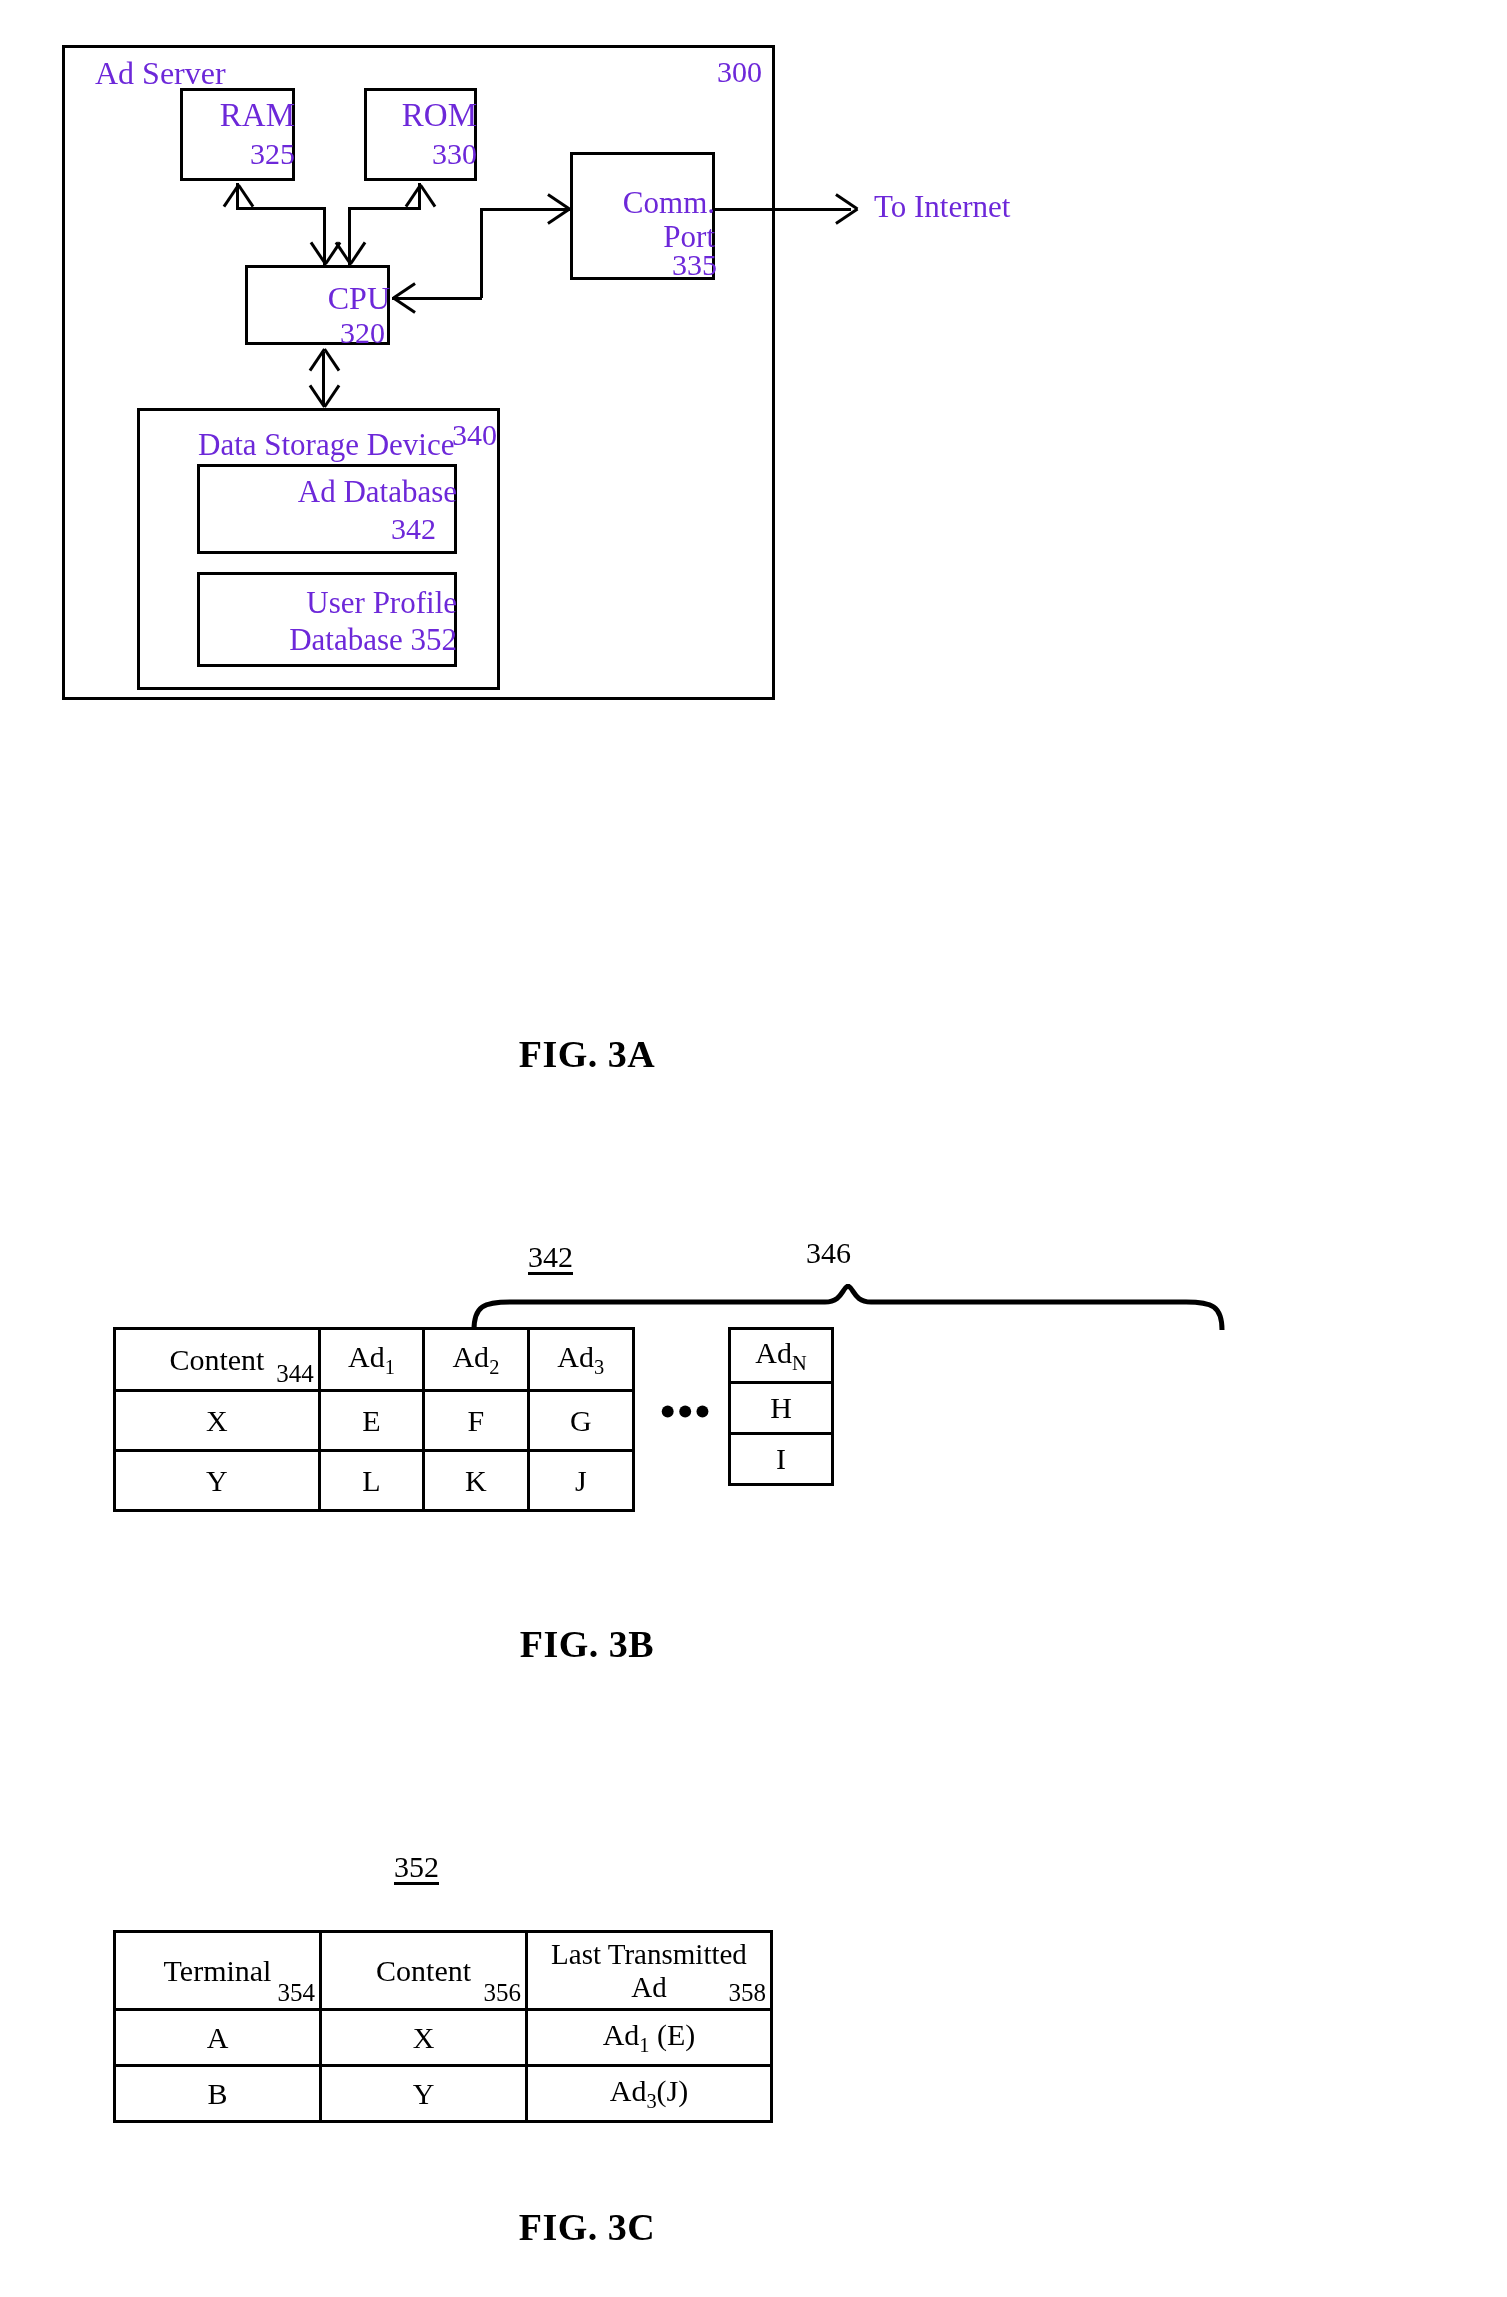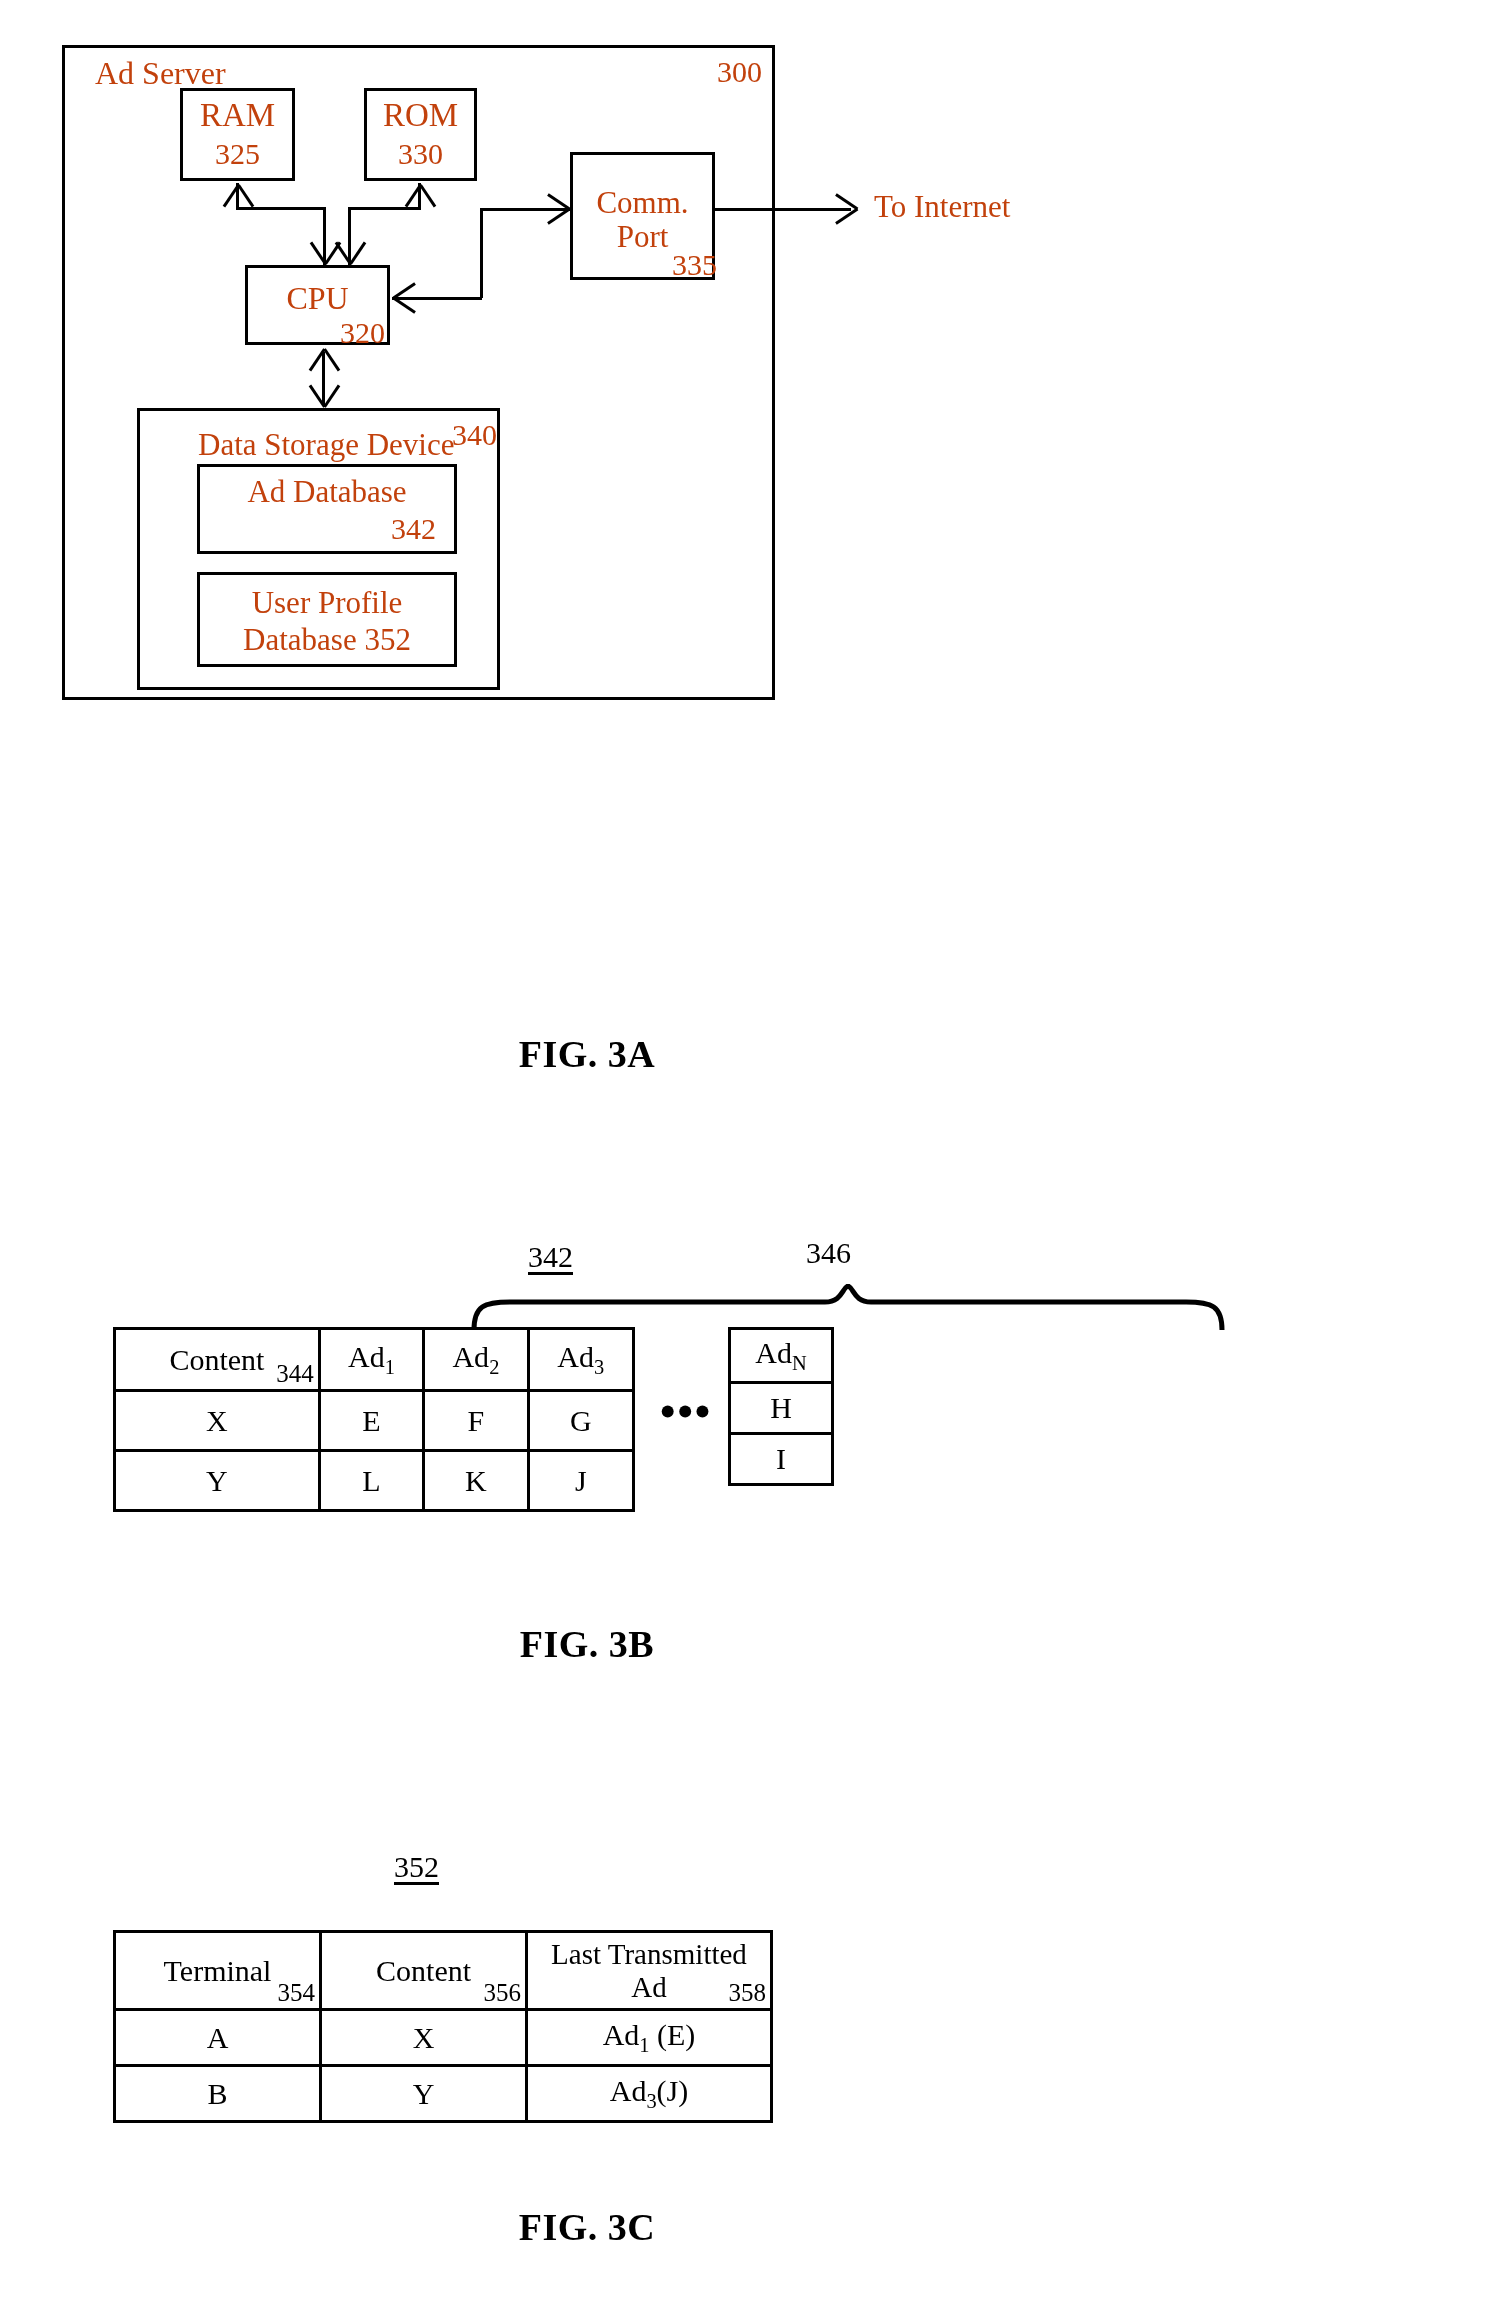--- a/index.html
+++ b/index.html
@@ -21,25 +21,25 @@
 
   
   .box {
     position: absolute;
     border: 3px solid #000;
     background: #fff;
   }
   .lbl {
     position: absolute;
     font-family: "Liberation Serif", "DejaVu Serif", serif;
-    color: #c2410c;
+    color: #6d28d9;
     white-space: nowrap;
     line-height: 1.12;
   }
-  .ctr { text-align: center; font-family: Liberation Serif, serif; }
+  .ctr { text-align: right; font-family: Liberation Serif, serif; }
 
   .line-h { position: absolute; background: #000; height: 3px; }
   .line-v { position: absolute; background: #000; width: 3px; }
 
   
   .ah { position: absolute; width: 0; height: 0; }
   .ah span {
     position: absolute;
     background: #000;
     width: 3px;

